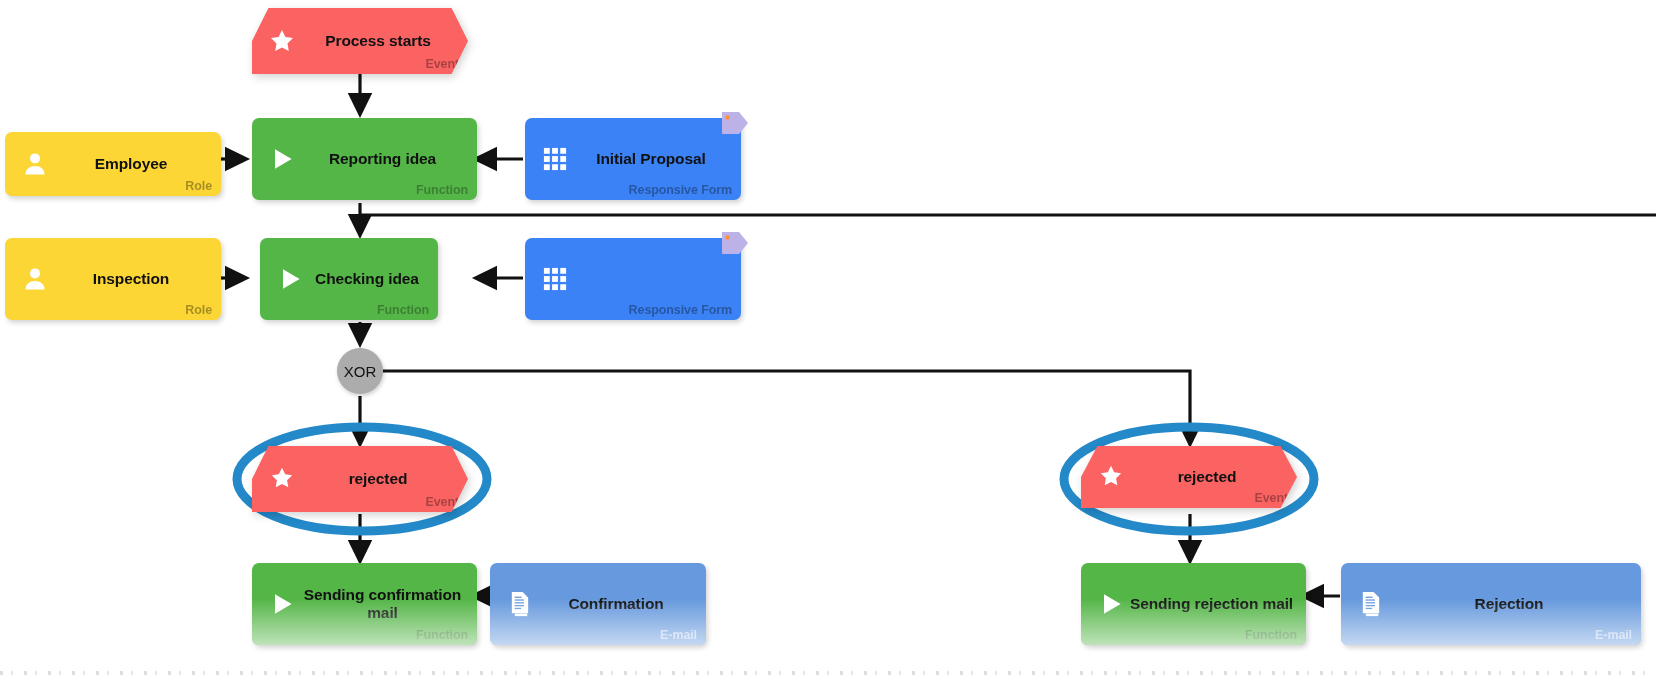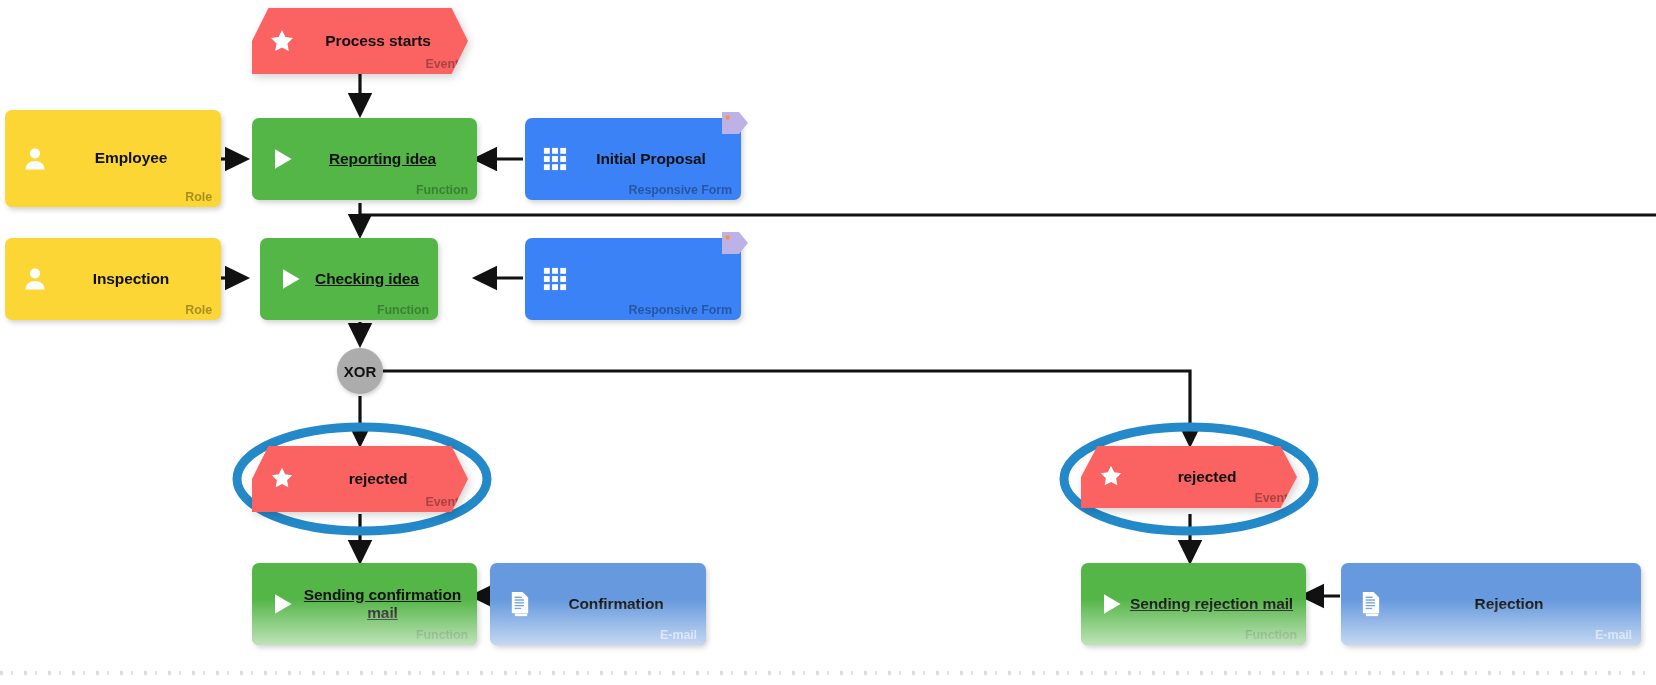--- a/index.html
+++ b/index.html
@@ -48,21 +48,21 @@
     position:absolute;
     left:16px;top:50%;
     transform:translateY(-50%);
     width:28px;height:28px;
     z-index:2;
   }
 
   
   .n-role{background:#FCD635;}
   
-  .n-func{background:#55B648;text-decoration:underline;}
+  .n-func{background:#55B648;}
   .n-func .typ{color:rgba(0,0,0,.30);}
   
   .n-form{background:#3b82f6;}
   
   .n-mail{background:#6699DD;}
   .n-mail .typ{color:rgba(255,255,255,.55);}
   
   .n-event{
     background:#FB6363;
     border-radius:0;
@@ -80,21 +80,21 @@
     border-radius:0 0 7px 7px;z-index:3;pointer-events:none;
   }
 
   
   .gateway{
     position:absolute;
     width:46px;height:46px;
     border-radius:50%;
     background:#ACACAC;
     display:flex;align-items:center;justify-content:center;
-    font-size:15px;font-weight:700;color:#111;
+    font-size:15px;font-weight:400;color:#111;
     box-shadow:1px 2px 4px rgba(0,0,0,.2);
   }
 
   
   .hl{position:absolute;pointer-events:none;}
 
   
   .tag{position:absolute;right:-9px;top:-8px;width:34px;height:30px;z-index:4;}
 
   
@@ -163,21 +163,21 @@
       <span class="ico">
         <svg viewBox="0 0 24 24" width="28" height="28">
             <path fill="#ffffff" d="M12 2.6l2.9 5.9 6.5.95-4.7 4.6 1.1 6.5-5.8-3.05-5.8 3.05 1.1-6.5-4.7-4.6 6.5-.95z"></path>
           </svg>
       </span>
       <span class="label">Process starts</span>
       <span class="typ">Event</span>
     </div>
   </div>
 
-  <div class="node n-role" style="left:5px;top:110px;width:216px;height:97px;">
+  <div class="node n-role" style="left:5px;top:132px;width:216px;height:64px;">
     <span class="ico">
       <svg viewBox="0 0 24 24" width="28" height="28">
           <circle cx="12" cy="7.2" r="4.3" fill="#fff"></circle>
           <path fill="#fff" d="M3.8 21c0-4.5 3.7-7.3 8.2-7.3s8.2 2.8 8.2 7.3z"></path>
         </svg>
     </span>
     <span class="label">Employee</span>
     <span class="typ">Role</span>
   </div>
 

